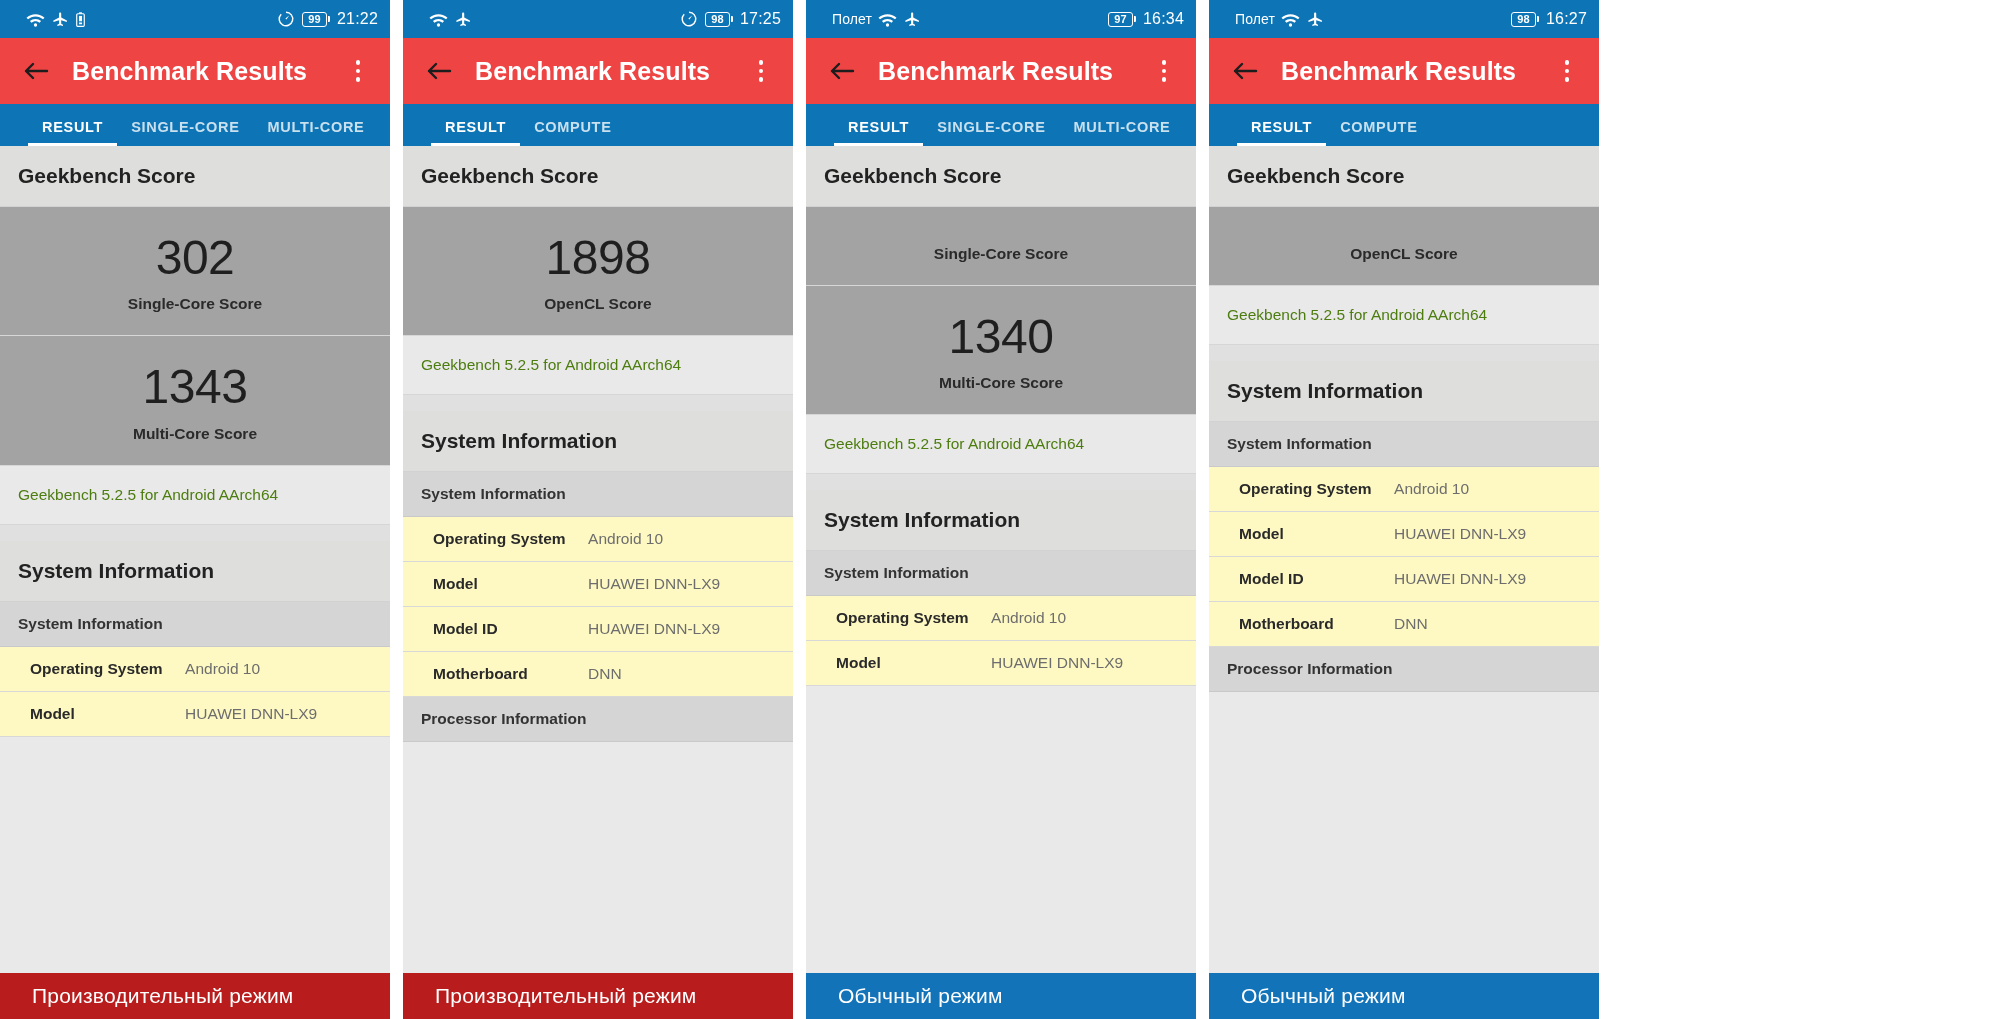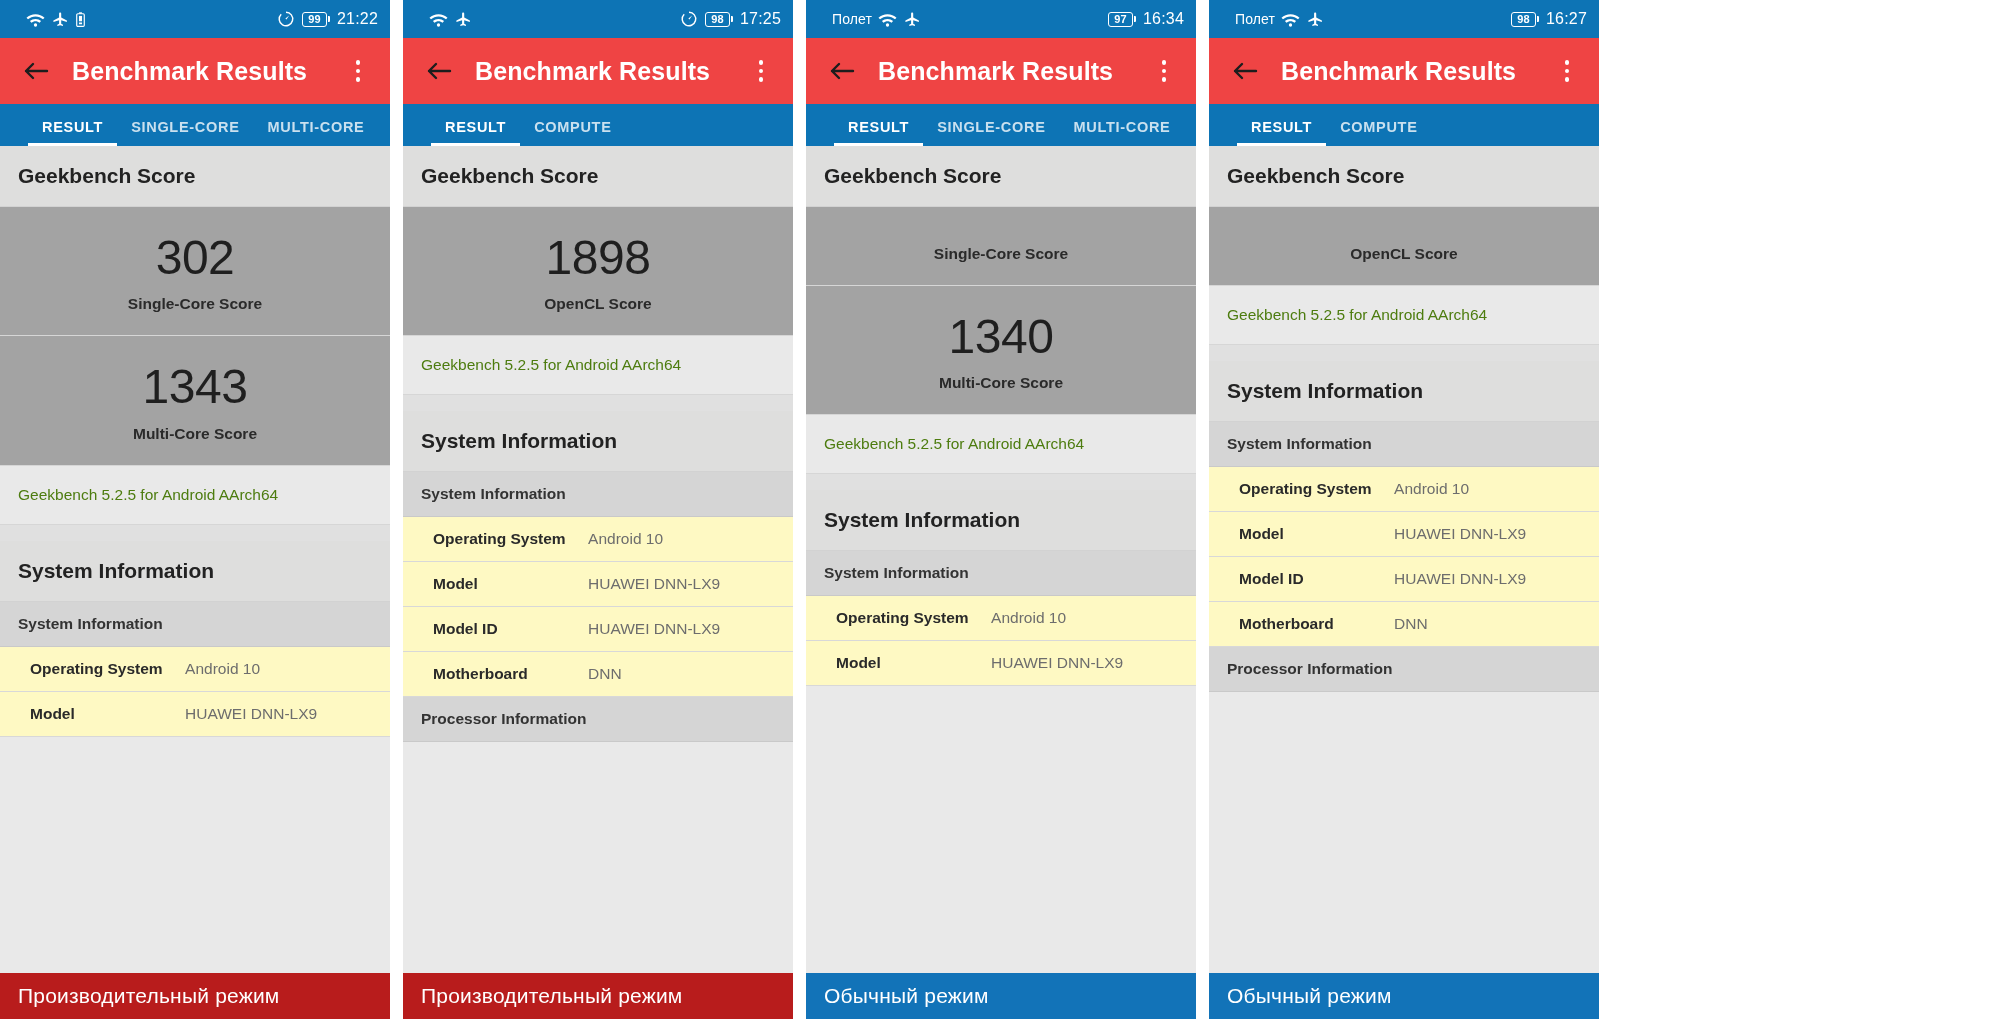--- a/index.html
+++ b/index.html
@@ -241,21 +241,21 @@
     height: 16px;
   }
 
   
   .banner {
     position: absolute;
     left: 0; right: 0; bottom: 0;
     height: 46px;
     display: flex;
     align-items: center;
-    padding-left: 18px;
+    padding-left: 32px;
     box-sizing: border-box;
     color: #ffffff;
     font-size: 21px;
     letter-spacing: 0.2px;
     white-space: nowrap;
   }
 </style>
 </head>
 <body>
 

